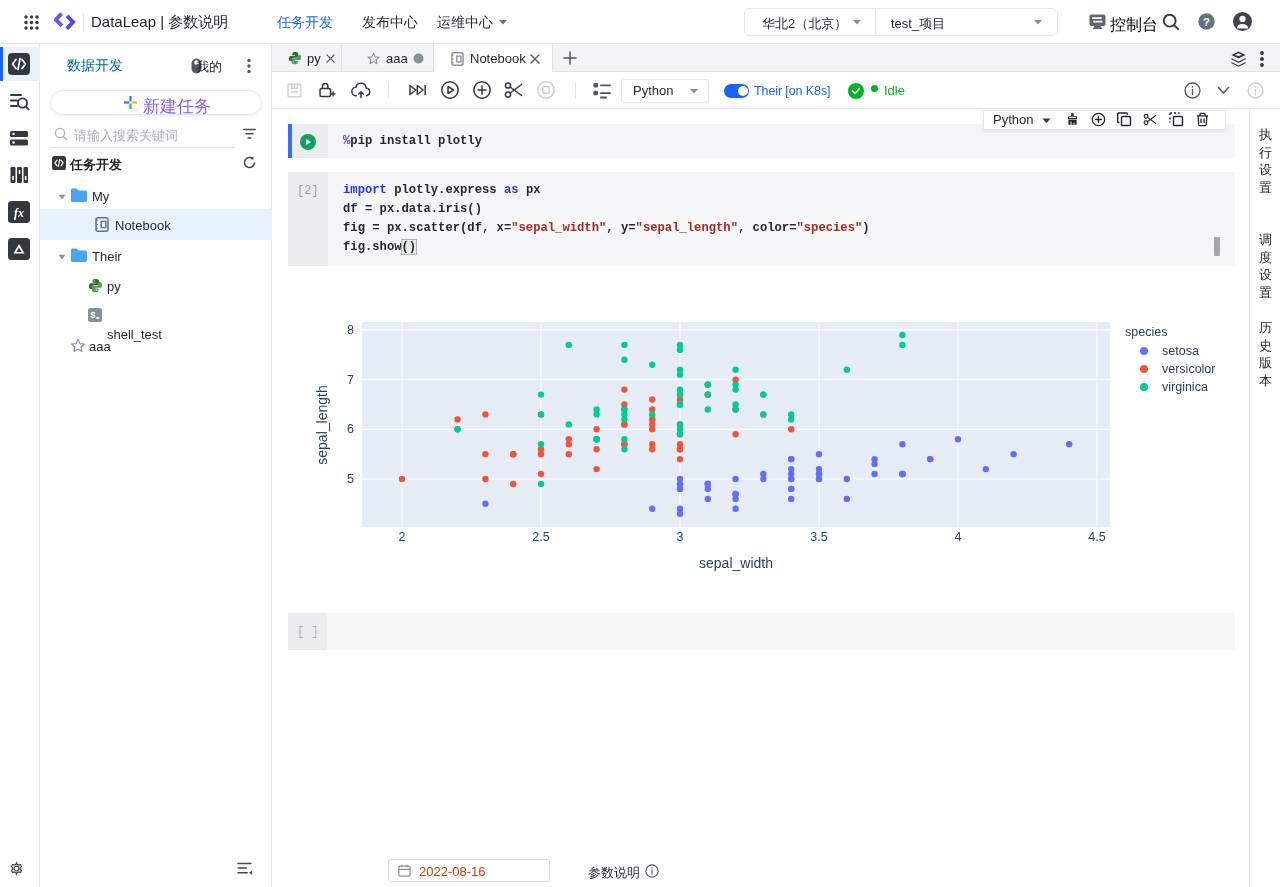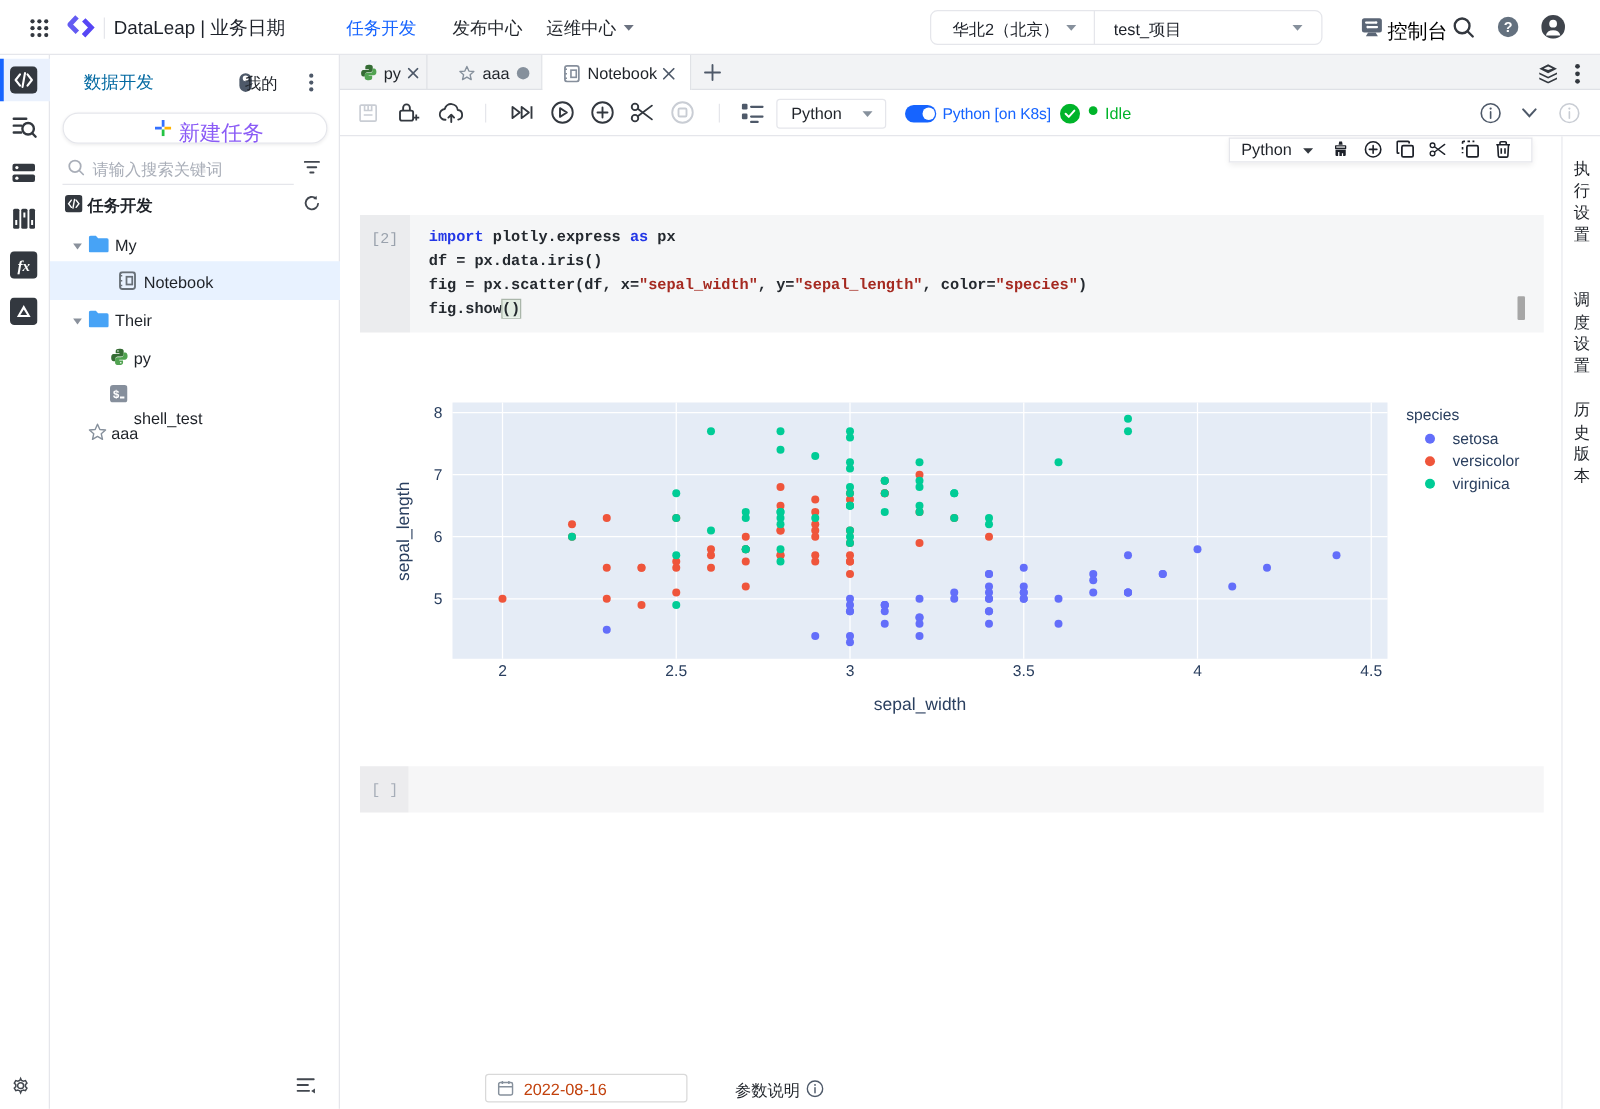--- a/index.html
+++ b/index.html
@@ -35,21 +35,21 @@
     <circle cx="2" cy="13" r="1.7"></circle>
         <circle cx="7.5" cy="13" r="1.7"></circle>
         <circle cx="13" cy="13" r="1.7"></circle>
       </g>
     </svg>
   <svg class="abs" style="left:54px;top:11px" width="22" height="22" viewBox="0 0 24 24">
     <path d="M8.3 2.8 L2 9.5 L8.6 16.2" fill="none" stroke="#635bf2" stroke-width="4.2"></path>
     <path d="M14.2 5.3 L20.8 12 L14 19.2" fill="none" stroke="#5746f5" stroke-width="4.2"></path>
   </svg>
   <div class="abs" style="left:83px;top:14px;width:1px;height:17px;background:#e5e6eb"></div>
-  <div class="abs" style="left:91px;top:13px;font-size:15px;font-weight:500;color:#1d2129">DataLeap | 业务日期</div>
+  <div class="abs" style="left:91px;top:13px;font-size:15px;font-weight:500;color:#1d2129">DataLeap | 参数说明</div>
   <div class="abs" style="left:277px;top:14px;font-size:14px;font-weight:500;color:#1664ff">任务开发</div>
   <div class="abs" style="left:362px;top:14px;font-size:14px;font-weight:500;color:#1f2329">发布中心</div>
   <div class="abs" style="left:437px;top:14px;font-size:14px;font-weight:500;color:#1f2329">运维中心</div>
   <svg class="abs" style="left:498px;top:18px" width="10" height="8">
       <path d="M1 2 L5 6.5 L9 2 Z" fill="#6b7280"></path>
     </svg>
   <div class="abs" style="left:744px;top:8px;width:314px;height:28px;border:1px solid #e5e6eb;border-radius:6px"></div>
   <div class="abs" style="left:875px;top:8px;width:1px;height:28px;background:#e5e6eb"></div>
   <div class="abs" style="left:762px;top:15px;font-size:13px;color:#1d2129">华北2（北京）</div>
   <svg class="abs" style="left:852px;top:18px" width="10" height="8">
@@ -311,21 +311,21 @@
       <rect x="7" y="10.3" width="11" height="1.8" rx="0.9"></rect>
       <rect x="7" y="14.6" width="7" height="1.8" rx="0.9"></rect>
     </svg>
   <div class="abs" style="left:349px;top:7px;width:88px;height:24px;border:1px solid #e5e6eb;border-radius:3px;background:#fff"></div>
   <div class="abs" style="left:361px;top:11px;font-size:13px;color:#1f2329">Python</div>
   <svg class="abs" style="left:417px;top:15px" width="10" height="8">
       <path d="M1 2 L5 6.5 L9 2 Z" fill="#86909c"></path>
     </svg>
   <div class="abs" style="left:452px;top:12px;width:25px;height:14px;border-radius:7px;background:#1664ff"></div>
   <div class="abs" style="left:466px;top:14px;width:10px;height:10px;border-radius:5px;background:#fff"></div>
-  <div class="abs" style="left:482px;top:12px;font-size:12.5px;letter-spacing:-0.1px;color:#1664ff">Python [on K8s]</div>
+  <div class="abs" style="left:482px;top:12px;font-size:12.5px;letter-spacing:-0.1px;color:#1664ff">Their [on K8s]</div>
   <svg class="abs" style="left:576px;top:11px" width="16" height="16">
       <circle cx="8" cy="8" r="8" fill="#00b42a"></circle>
       <path d="M4.5 8 L7 10.5 L11.5 5.5" stroke="#fff" stroke-width="1.6" fill="none" stroke-linecap="round" stroke-linejoin="round"></path>
     </svg>
   <div class="abs" style="left:599px;top:13px;width:7px;height:7px;border-radius:4px;background:#00b42a"></div>
   <div class="abs" style="left:612px;top:11px;font-size:13px;color:#00b42a">Idle</div>
   <svg class="abs" style="left:912px;top:10px" width="17" height="17" viewBox="0 0 17 17" stroke="#4e5969" stroke-width="1.3" fill="none">
       <circle cx="8.5" cy="8.5" r="7.5"></circle>
       <line x1="8.5" y1="7.5" x2="8.5" y2="12.5" stroke-linecap="round"></line>
       <circle cx="8.5" cy="4.8" r="0.9" fill="#4e5969" stroke="none"></circle>
@@ -341,20 +341,30 @@
 </div>
 
 <div id="railR">
   <div class="vtxt" style="top:17px">执<br>行<br>设<br>置</div>
   <div class="vtxt" style="top:122px">调<br>度<br>设<br>置</div>
   <div class="vtxt" style="top:210px">历<br>史<br>版<br>本</div>
 </div>
 
 <div id="content">
 
+  <div class="cell" style="top:15px;height:34px">
+    <div class="abs" style="left:0;top:0;bottom:0;width:4px;background:#3370ff;z-index:2"></div>
+    <div class="gutter"></div>
+    <div class="codearea"></div>
+    <svg class="abs" style="left:12px;top:10px;z-index:2" width="16" height="16">
+        <circle cx="8" cy="8" r="8" fill="#16a05d"></circle>
+        <path d="M6.2 5 L11 8 L6.2 11 Z" fill="#fff"></path>
+      </svg>
+    <div class="codeline" style="top:10px"><span class="mag">%</span>pip install plotly</div>
+  </div>
 
   <div class="cell" style="top:63px;height:94px">
     <div class="gutter"></div>
     <div class="codearea"></div>
     <div class="abs mono" style="left:9px;top:74px;font-size:12px;color:#9aa2ad;top:12px">[2]</div>
     <div class="codeline" style="top:11px"><span class="kw">import</span> plotly.express <span class="kw">as</span> px</div>
     <div class="codeline" style="top:30px">df = px.data.iris()</div>
     <div class="codeline" style="top:49px">fig = px.scatter(df, x=<span class="str">"sepal_width"</span>, y=<span class="str">"sepal_length"</span>, color=<span class="str">"species"</span>)</div>
     <div class="codeline" style="top:68px">fig.show<span style="background:#e2ece2;box-shadow:0 0 0 1px #aab6aa">()</span></div>
     <div class="abs" style="left:926px;top:65px;width:6px;height:19px;background:#a6a6a6;border-radius:1px"></div>

